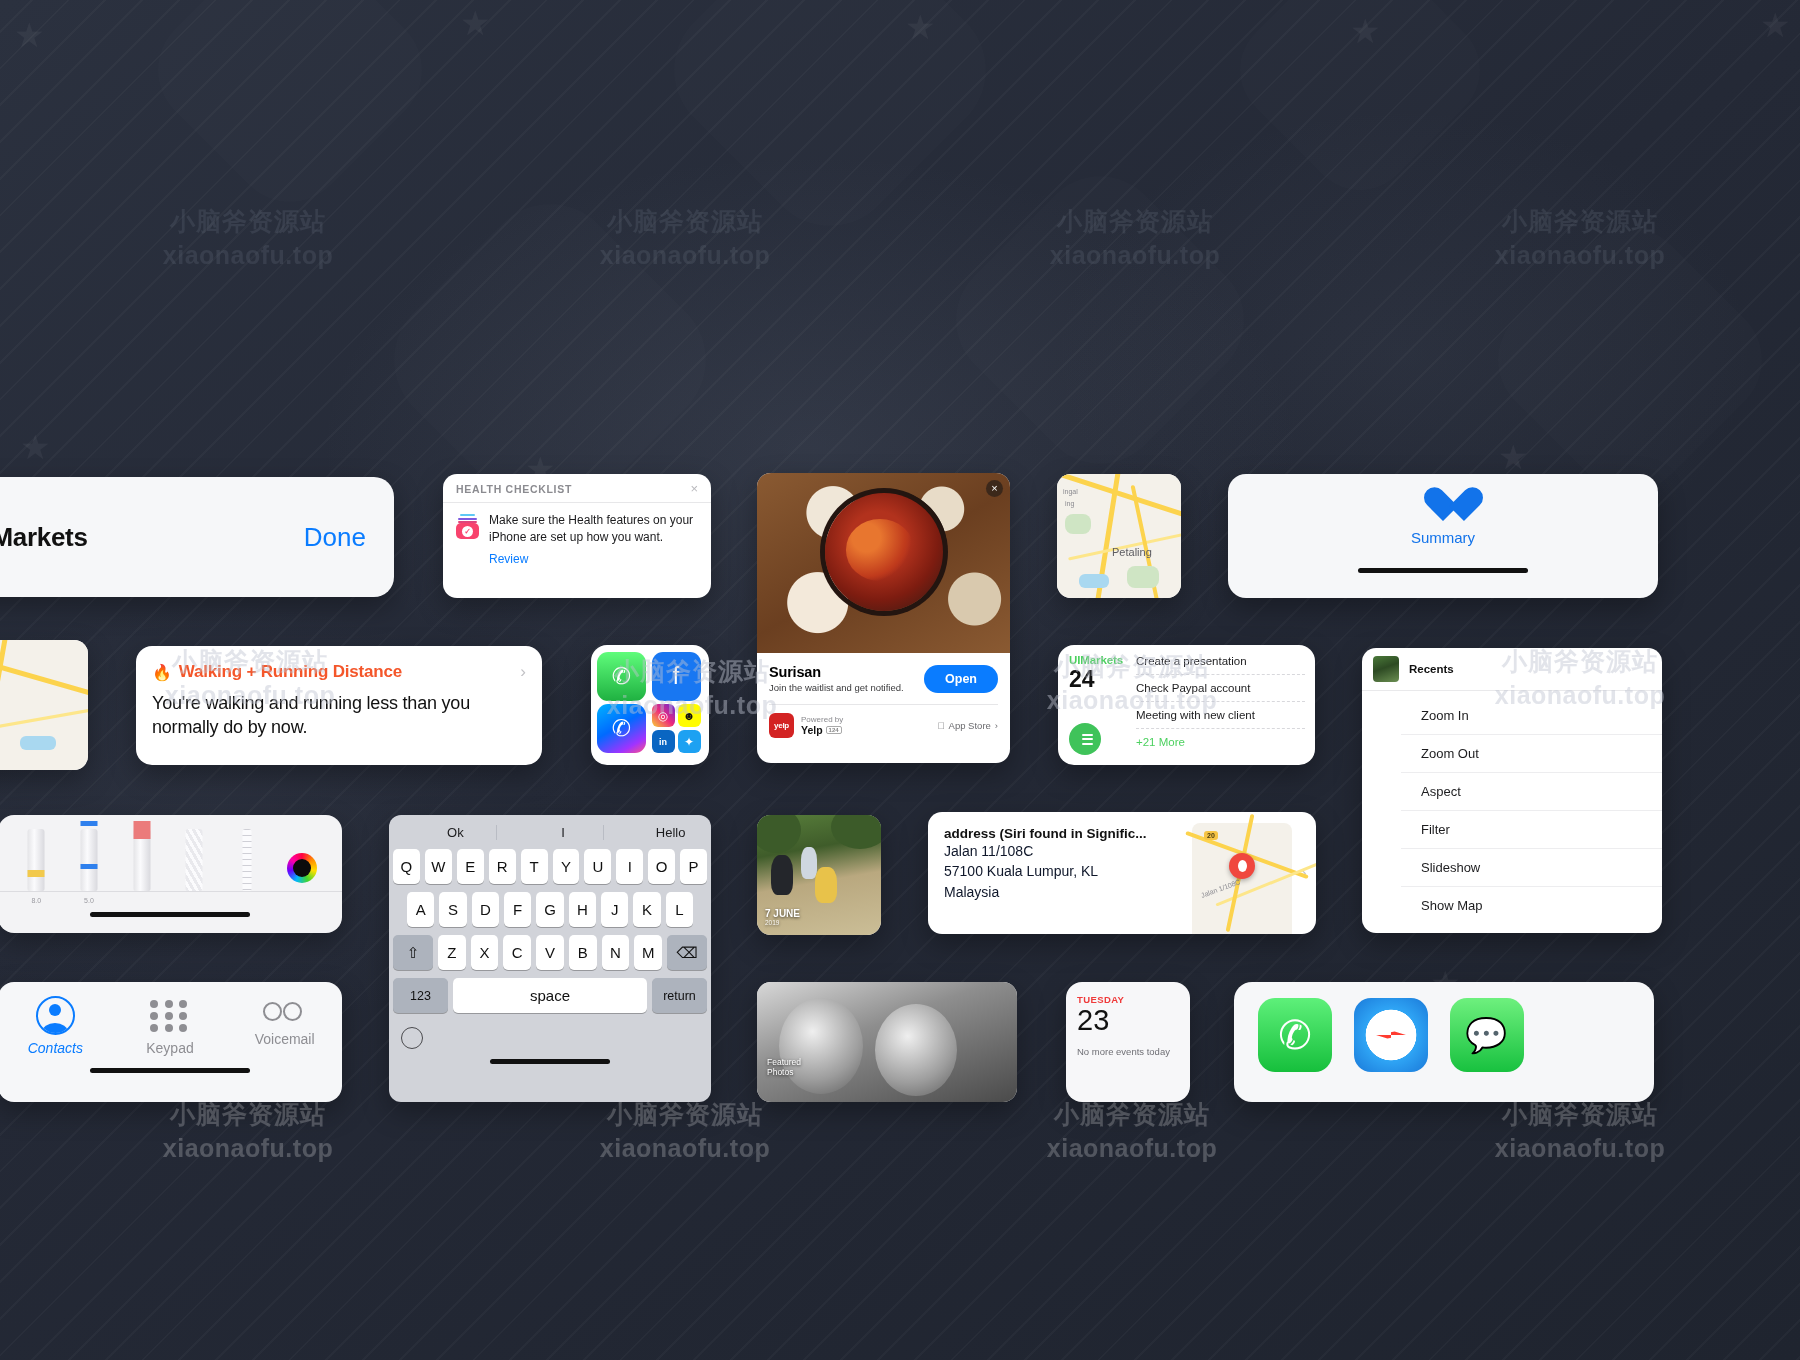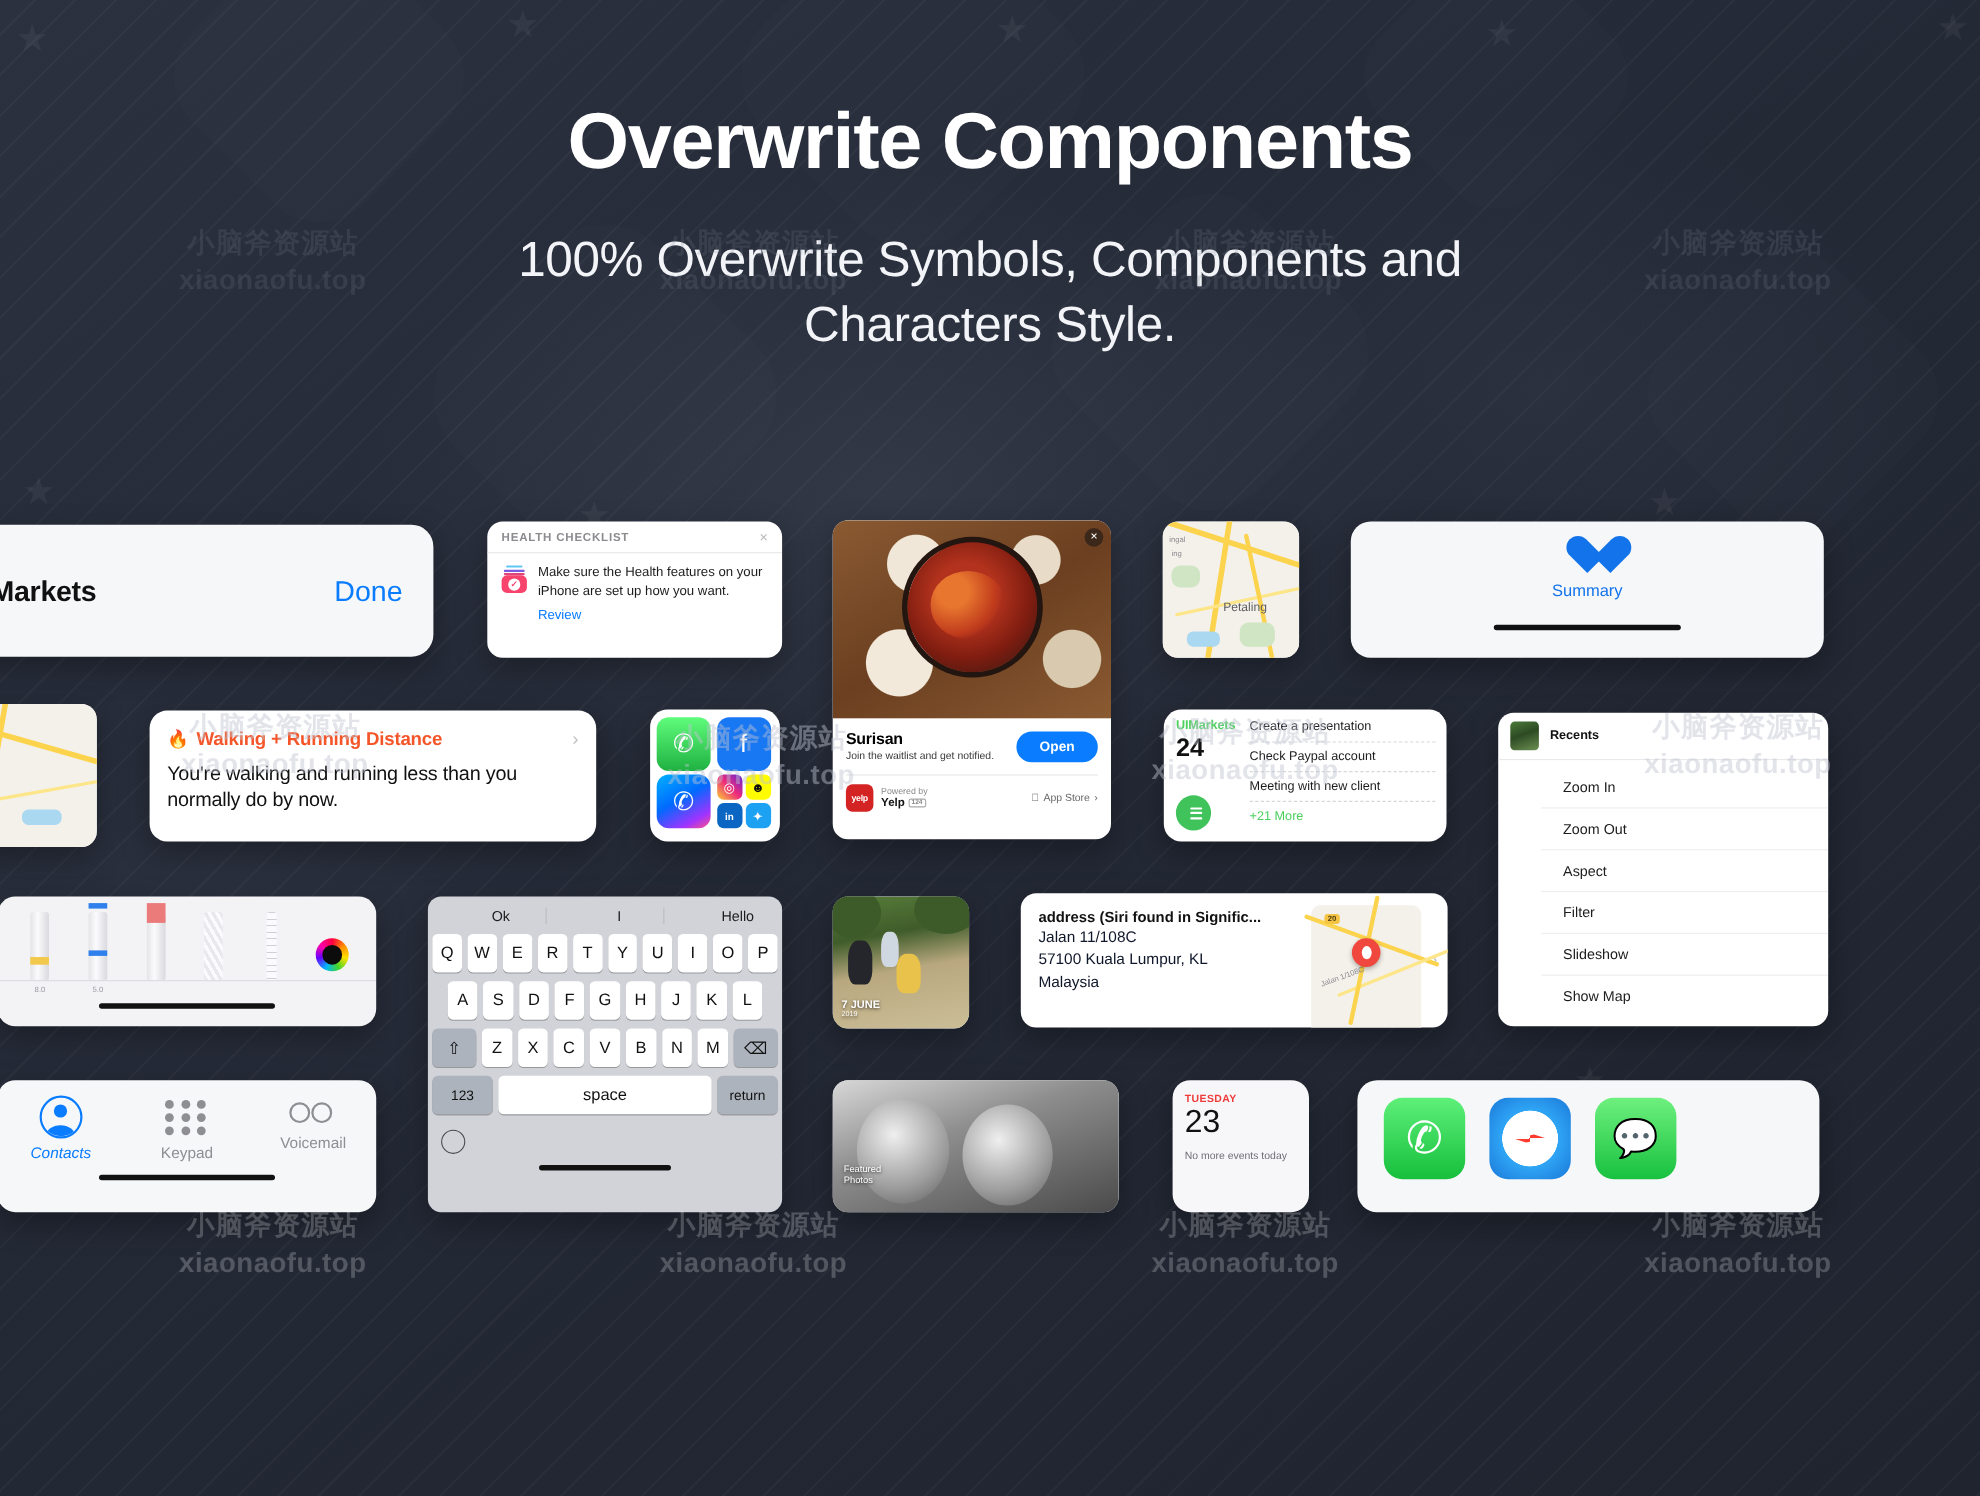--- a/index.html
+++ b/index.html
@@ -365,24 +365,20 @@
     <span style="left:1760px;top:8px;">★</span>
     <span style="left:20px;top:430px;">★</span>
     <span style="left:525px;top:452px;">★</span>
     <span style="left:1148px;top:470px;">★</span>
     <span style="left:1498px;top:440px;">★</span>
     <span style="left:20px;top:890px;">★</span>
     <span style="left:952px;top:1000px;">★</span>
     <span style="left:1430px;top:966px;">★</span>
   </div>
 
-  <div class="hero">
-    <h1>Overwrite Components</h1>
-    <p>100% Overwrite Symbols, Components and Characters Style.</p>
-  </div>
 
   <div class="wm wm-light" style="left:148px;top:205px;width:200px;">
     <span class="cn">小脑斧资源站</span>
       <span class="en">xiaonaofu.top</span>
   </div>
   <div class="wm wm-light" style="left:585px;top:205px;width:200px;">
     <span class="cn">小脑斧资源站</span>
       <span class="en">xiaonaofu.top</span>
   </div>
   <div class="wm wm-light" style="left:1035px;top:205px;width:200px;">

